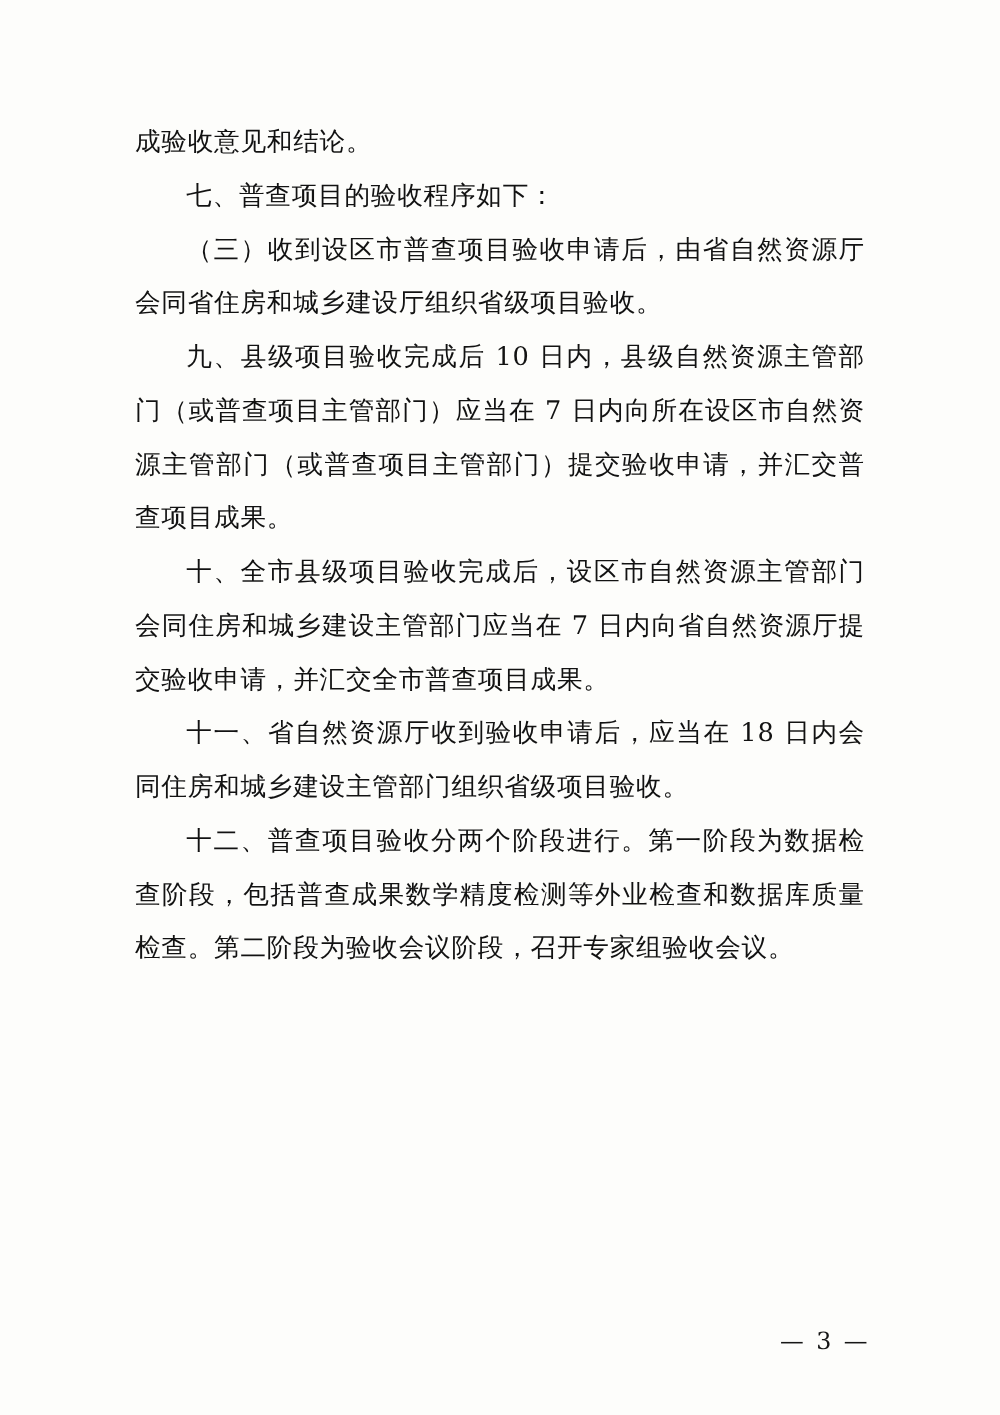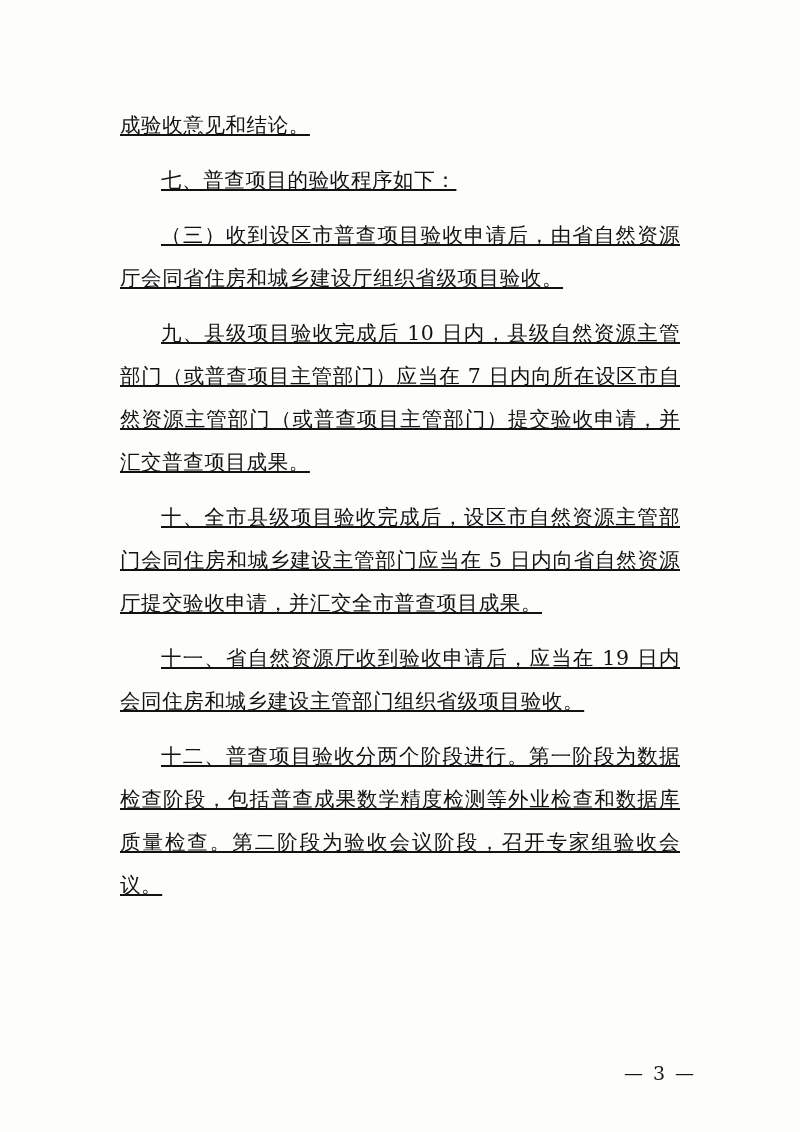--- a/index.html
+++ b/index.html
@@ -24,23 +24,22 @@
   }
   .doc-body {
     font-size: 20.5px;
     line-height: 43px;
     letter-spacing: 0.6px;
     text-align: justify;
     text-justify: inter-ideograph;
     color: #121212;
   }
   .para {
-    margin: 12px;
+    margin: 0;
     text-indent: 2em;
-    text-decoration: underline;
   }
   .para.no-indent {
     text-indent: 0;
   }
   .page-number {
     position: absolute;
     left: 0;
     right: 0;
     bottom: 48px;
     text-align: center;
@@ -56,20 +55,20 @@
 </style>
 </head>
 <body>
 
 <div class="page">
   <div class="doc-body">
     <p class="para no-indent">成验收意见和结论。</p>
     <p class="para">七、普查项目的验收程序如下：</p>
     <p class="para">（三）收到设区市普查项目验收申请后，由省自然资源厅会同省住房和城乡建设厅组织省级项目验收。</p>
     <p class="para">九、县级项目验收完成后 10 日内，县级自然资源主管部门（或普查项目主管部门）应当在 7 日内向所在设区市自然资源主管部门（或普查项目主管部门）提交验收申请，并汇交普查项目成果。</p>
-    <p class="para">十、全市县级项目验收完成后，设区市自然资源主管部门会同住房和城乡建设主管部门应当在 5 日内向省自然资源厅提交验收申请，并汇交全市普查项目成果。</p>
-    <p class="para">十一、省自然资源厅收到验收申请后，应当在 19 日内会同住房和城乡建设主管部门组织省级项目验收。</p>
+    <p class="para">十、全市县级项目验收完成后，设区市自然资源主管部门会同住房和城乡建设主管部门应当在 7 日内向省自然资源厅提交验收申请，并汇交全市普查项目成果。</p>
+    <p class="para">十一、省自然资源厅收到验收申请后，应当在 18 日内会同住房和城乡建设主管部门组织省级项目验收。</p>
     <p class="para">十二、普查项目验收分两个阶段进行。第一阶段为数据检查阶段，包括普查成果数学精度检测等外业检查和数据库质量检查。第二阶段为验收会议阶段，召开专家组验收会议。</p>
   </div>
   <div class="page-number">
     <span class="pn-inner">— 3 —</span>
   </div>
 </div>
 
 </body></html>

